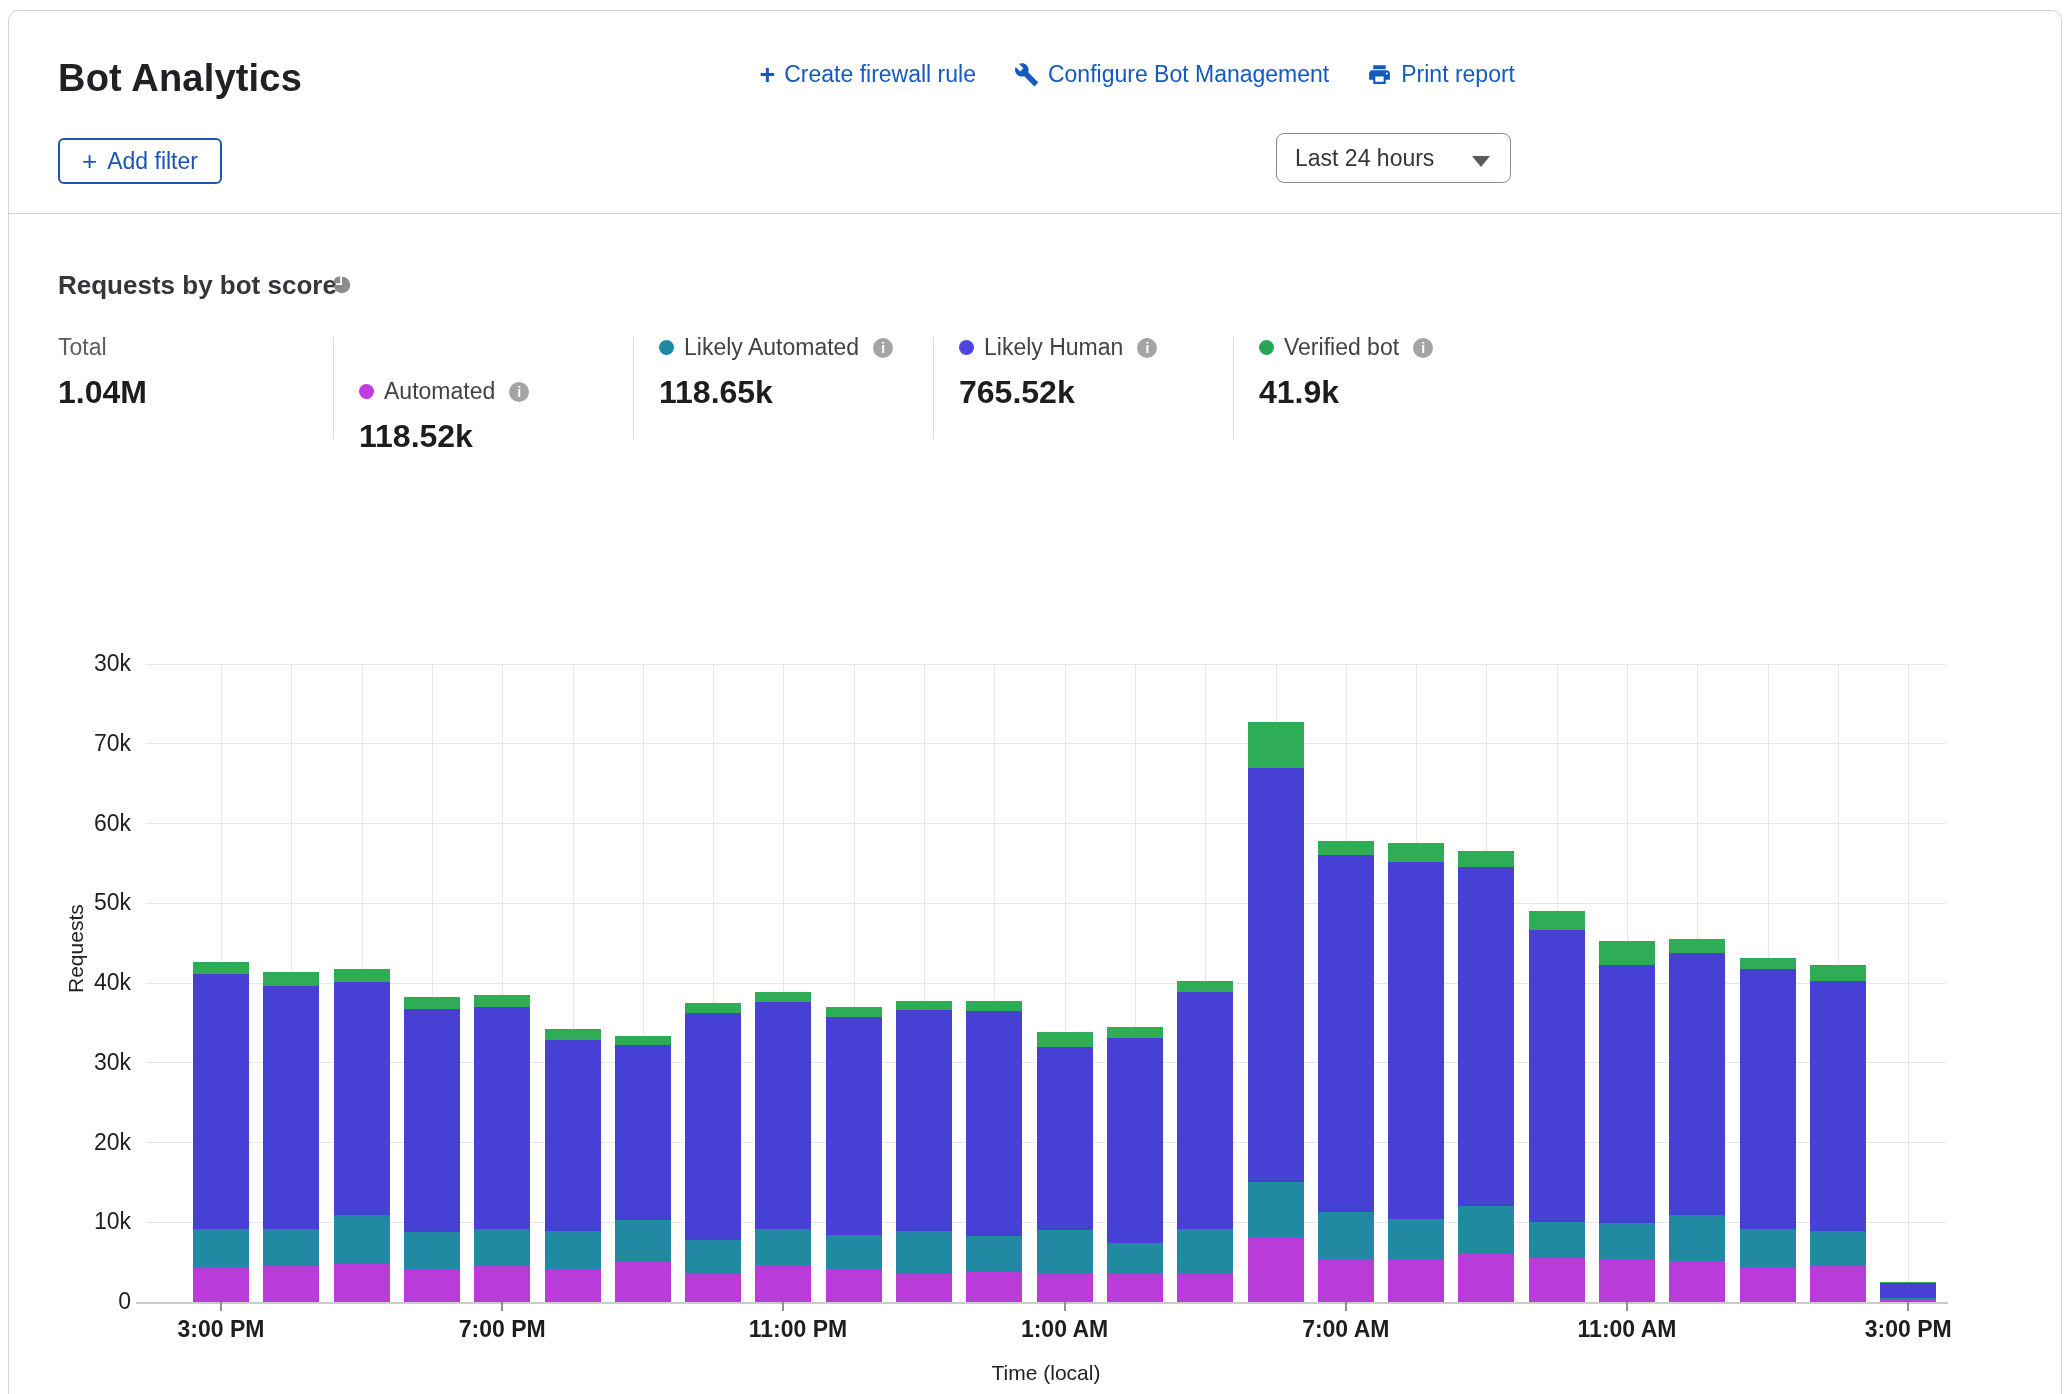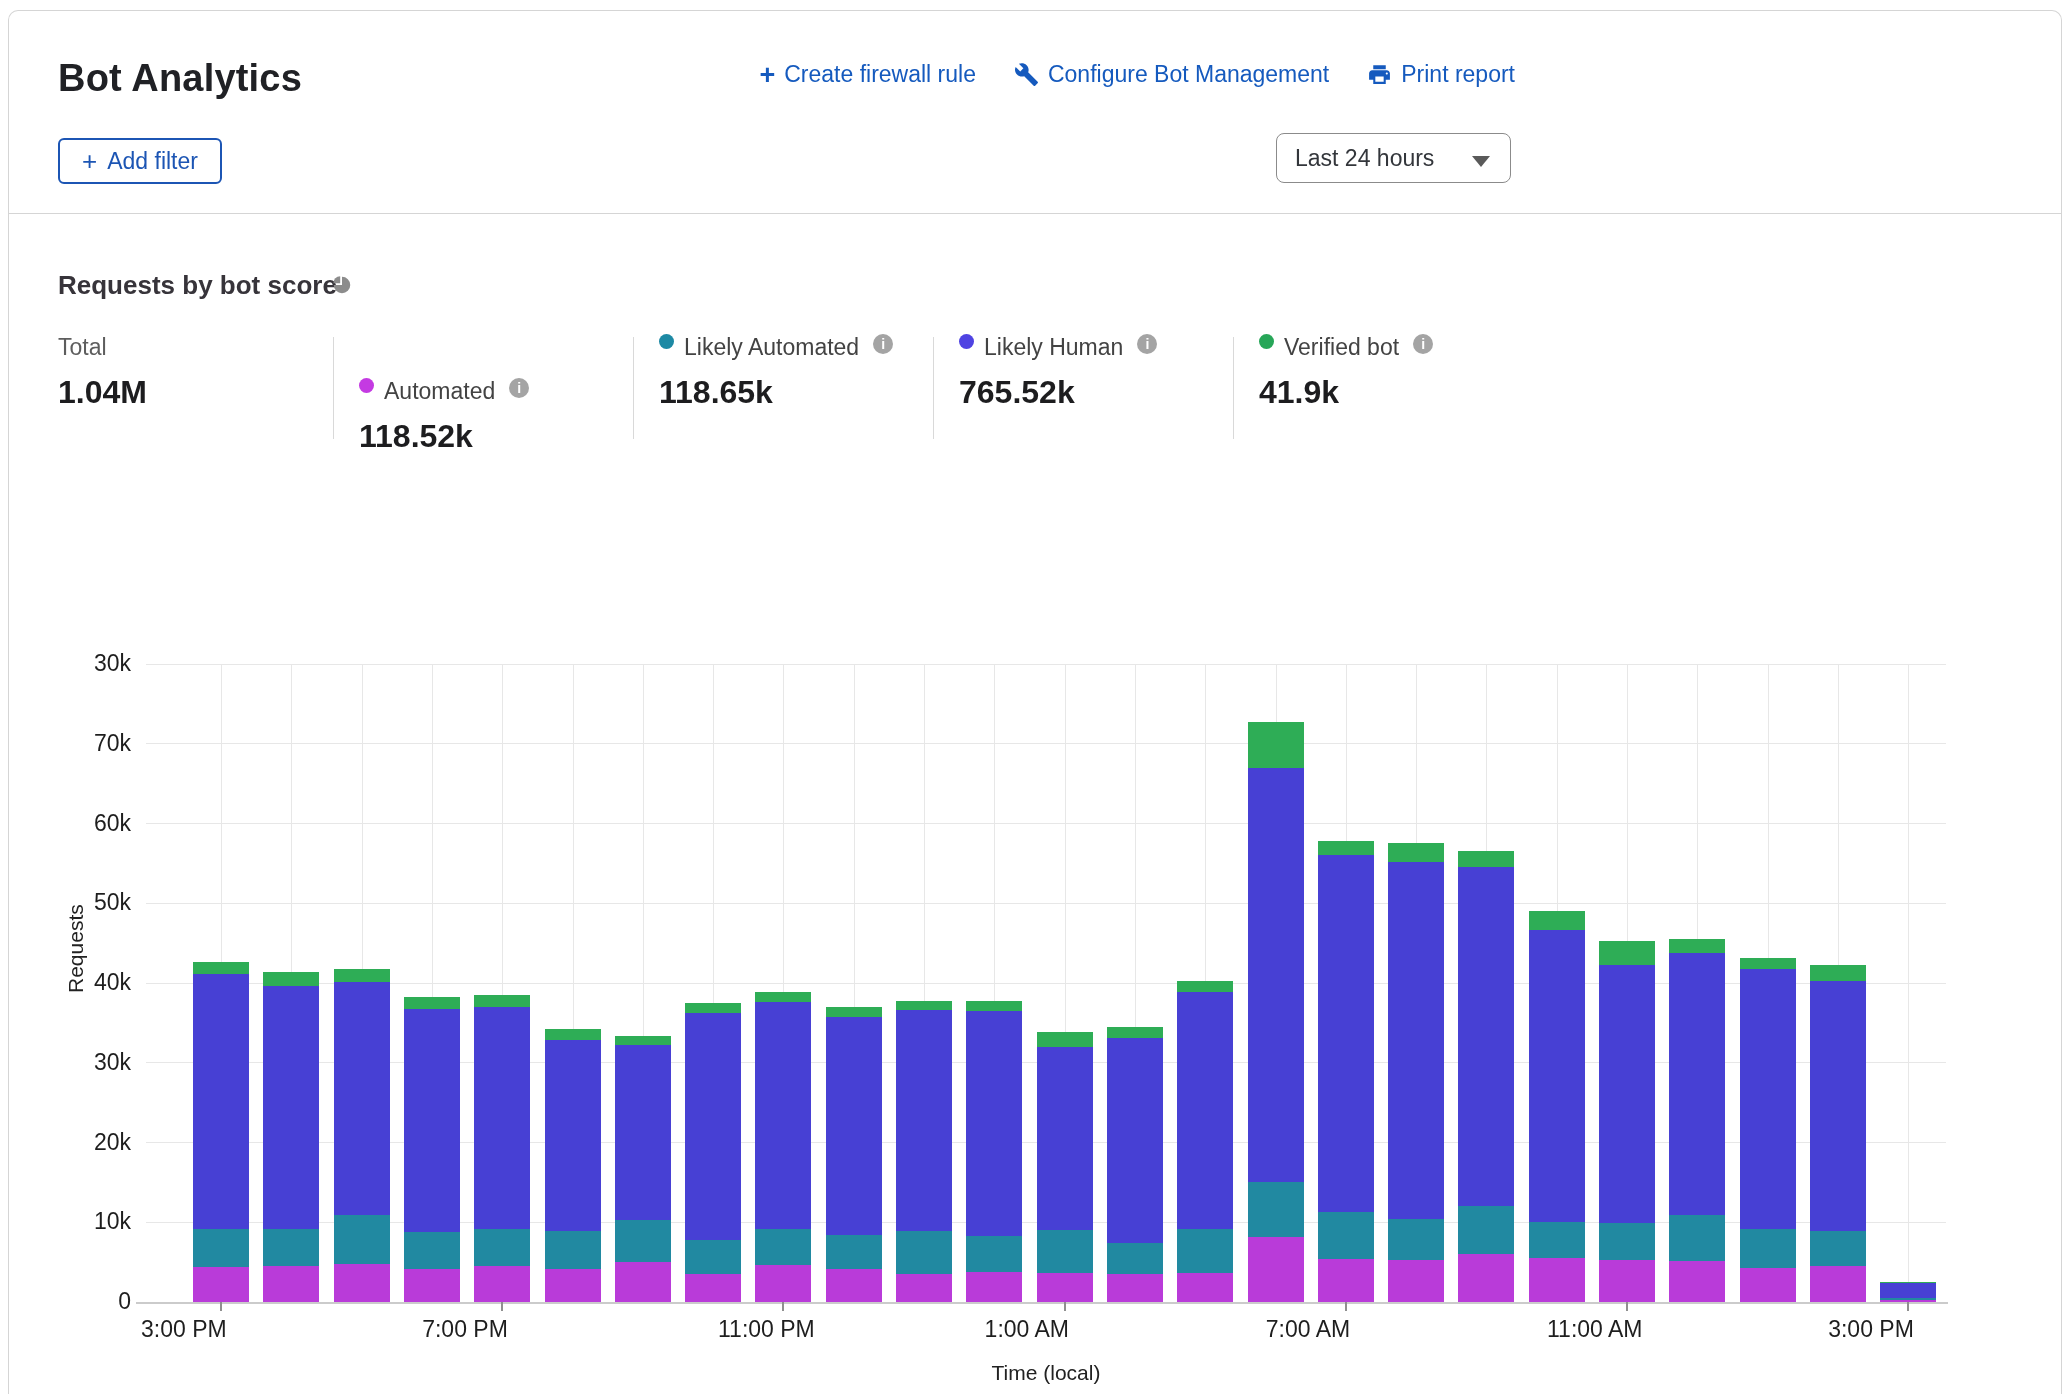--- a/index.html
+++ b/index.html
@@ -21,37 +21,37 @@
   #range-select { position:absolute; left:1267px; top:122px; width:235px; height:50px; border:1px solid #8b8b8b; border-radius:8px;
     display:flex; align-items:center; padding:0 18px; font-size:23px; color:#33363b; background:#fff; cursor:pointer; }
   #range-caret { position:absolute; right:20px; top:22px; width:0; height:0;
     border-left:9px solid transparent; border-right:9px solid transparent; border-top:11px solid #5a5a5a; }
 
   
   #section-title { position:absolute; left:49px; top:259px; font-size:26px; font-weight:700; color:#37343a; }
   #pie-icon { position:absolute; left:322px; top:263px; }
   #stats { position:absolute; left:0; top:323px; width:100%; height:110px; }
   .stat { position:absolute; top:0; }
-  .stat-label-row { display:flex; align-items:flex-start; gap:10px; font-size:23px; color:#434343; }
+  .stat-label-row { display:flex; align-items:center; gap:10px; font-size:23px; color:#434343; }
   .stat-label-row .plain { color:#5d5d5d; }
   .dot { width:15px; height:15px; border-radius:50%; display:inline-block; }
   .info { width:20px; height:20px; border-radius:50%; background:#a4a4a4; color:#fff; display:inline-flex;
     align-items:center; justify-content:center; font-size:14px; font-weight:700; margin-left:4px; }
   .stat-value { margin-top:13px; font-size:32px; font-weight:700; color:#1d1d1f; }
   .stat-div { position:absolute; top:3px; width:1px; height:102px; background:#d9d9d9; }
 
   
   #chart { position:absolute; left:137px; top:653px; width:1800px; height:638px; }
   .hgrid { position:absolute; left:0; width:100%; height:1px; background:#e7e7e7; }
   .vgrid { position:absolute; top:0; width:1px; height:100%; background:#e7e7e7; }
   #xaxis-line { position:absolute; left:-10px; bottom:-2px; width:1812px; height:2px; background:#cbcbcb; }
   .ylab { position:absolute; right:1815px; width:80px; text-align:right; font-size:23px; color:#1e1e1e; }
   .bar-seg { position:absolute; }
   .xtick { position:absolute; width:2px; height:9px; background:#8f8f8f; top:638px; }
-  .xlab { position:absolute; top:652px; width:160px; text-align:left; font-size:23px; color:#1e1e1e; white-space:nowrap; }
+  .xlab { position:absolute; top:652px; width:160px; text-align:center; font-size:23px; color:#1e1e1e; white-space:nowrap;font-weight:bold; }
   #ylabel { position:absolute; left:55px; top:982px; transform:rotate(-90deg); transform-origin:left top;
     font-size:21px; color:#222; }
   #xlabel { position:absolute; left:137px; top:1350px; width:1800px; text-align:center; font-size:21px; color:#222; }
 </style>
 </head>
 <body>
 
 <div id="card">
   <div id="hdr">
     <div id="page-title">Bot Analytics</div>

